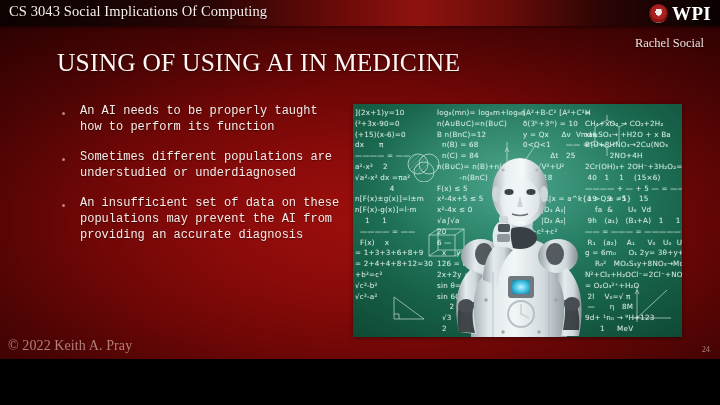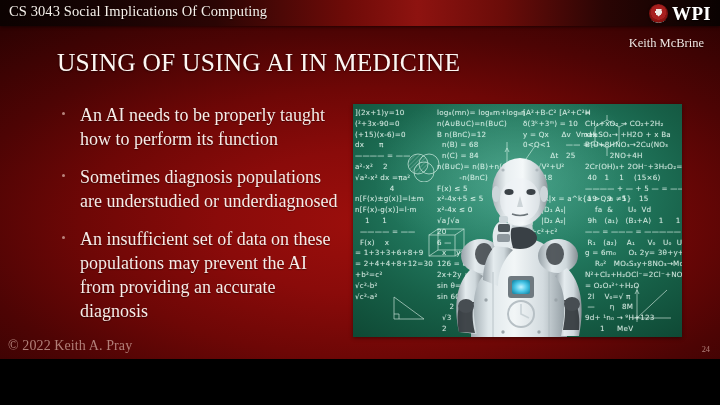--- a/index.html
+++ b/index.html
@@ -105,24 +105,25 @@
   
   .bullets {
     position: absolute;
     left: 58px; top: 104px;
     width: 284px;
   }
   .bullet {
     position: relative;
     padding-left: 22px;
     margin-bottom: 14px;
-    font-size: 18px;
+    font-size: 12px;
     line-height: 1.33;
     color: #f7ece8;
     text-shadow: 0 1px 1px rgba(0,0,0,.45);
+    font-family: Liberation Mono, monospace;
   }
   .bullet:last-child { margin-bottom: 12px; }
   .bullet-dot {
     position: absolute;
     left: 4px; top: 8px;
     width: 3px; height: 3px;
     border-radius: 50%;
     background: #c99b93;
     opacity: .85;
   }
@@ -220,32 +221,32 @@
 <div class="slide">
 
   <div class="header-bar">
     <div class="header-title">CS 3043 Social Implications Of Computing</div>
     <div class="wpi-logo">
       <span class="wpi-seal"></span>
       <span class="wpi-word">WPI</span>
     </div>
   </div>
 
-  <div class="presenter">Keith McBrine</div>
+  <div class="presenter">Rachel Social</div>
 
   <div class="slide-title">USING OF USING AI IN MEDICINE</div>
 
   <div class="bullets">
     <div class="bullet">
       <span class="bullet-dot"></span>
       <span>An AI needs to be properly taught how to perform its function</span>
     </div>
     <div class="bullet">
       <span class="bullet-dot"></span>
-      <span>Sometimes diagnosis populations are understudied or underdiagnosed</span>
+      <span>Sometimes different populations are understudied or underdiagnosed</span>
     </div>
     <div class="bullet">
       <span class="bullet-dot"></span>
       <span>An insufficient set of data on these populations may prevent the AI from providing an accurate diagnosis</span>
     </div>
   </div>
 
   <div class="picture">
 
     <div class="chalk c1">](2x+1)y=10

